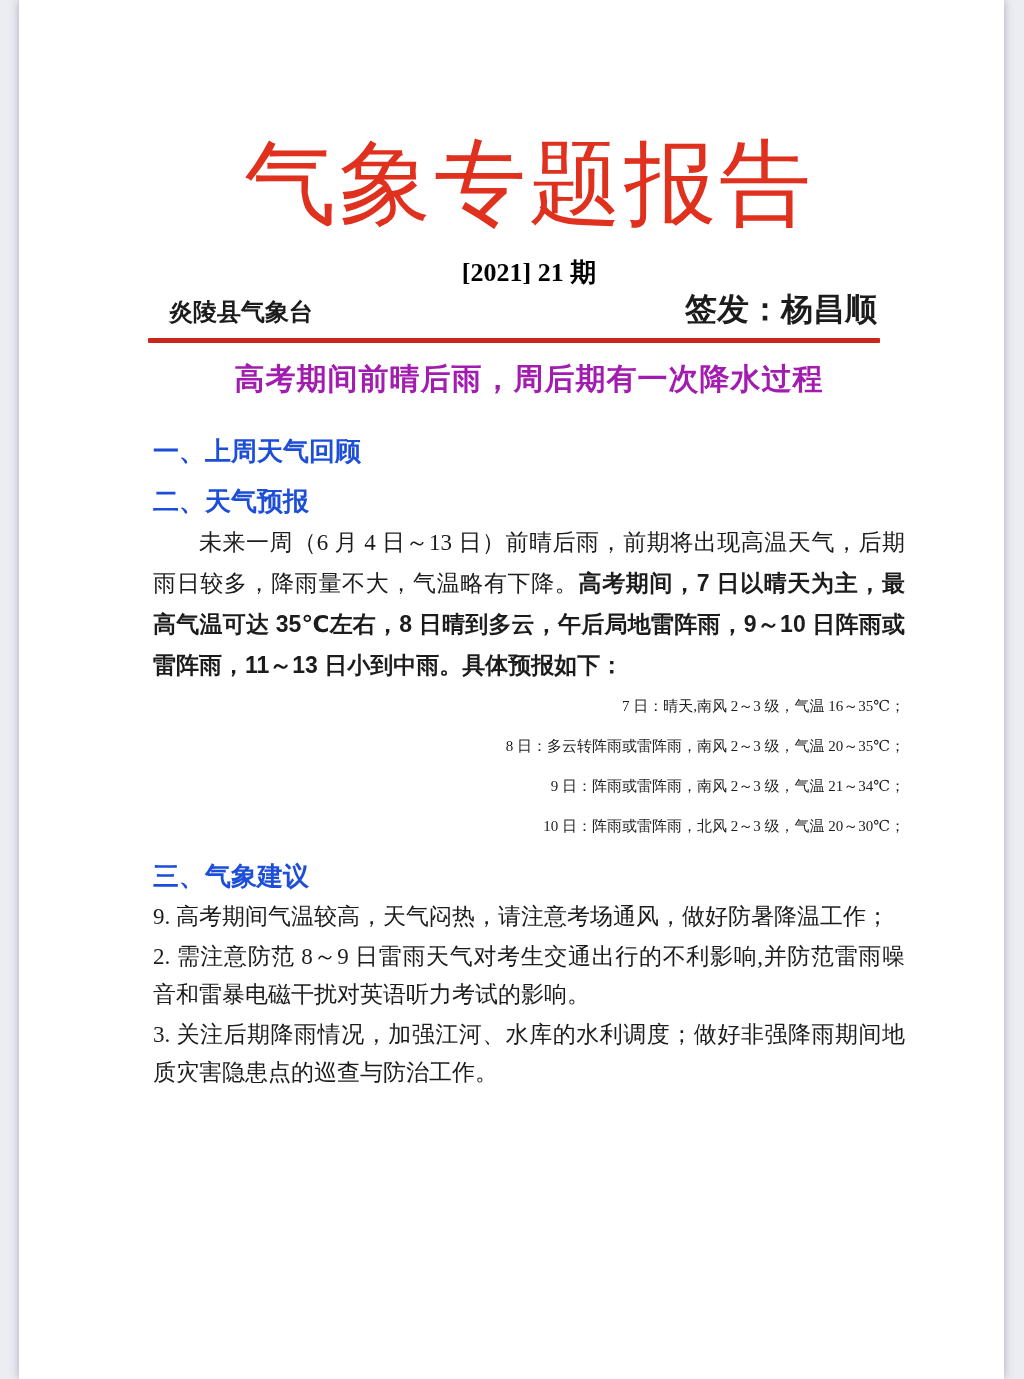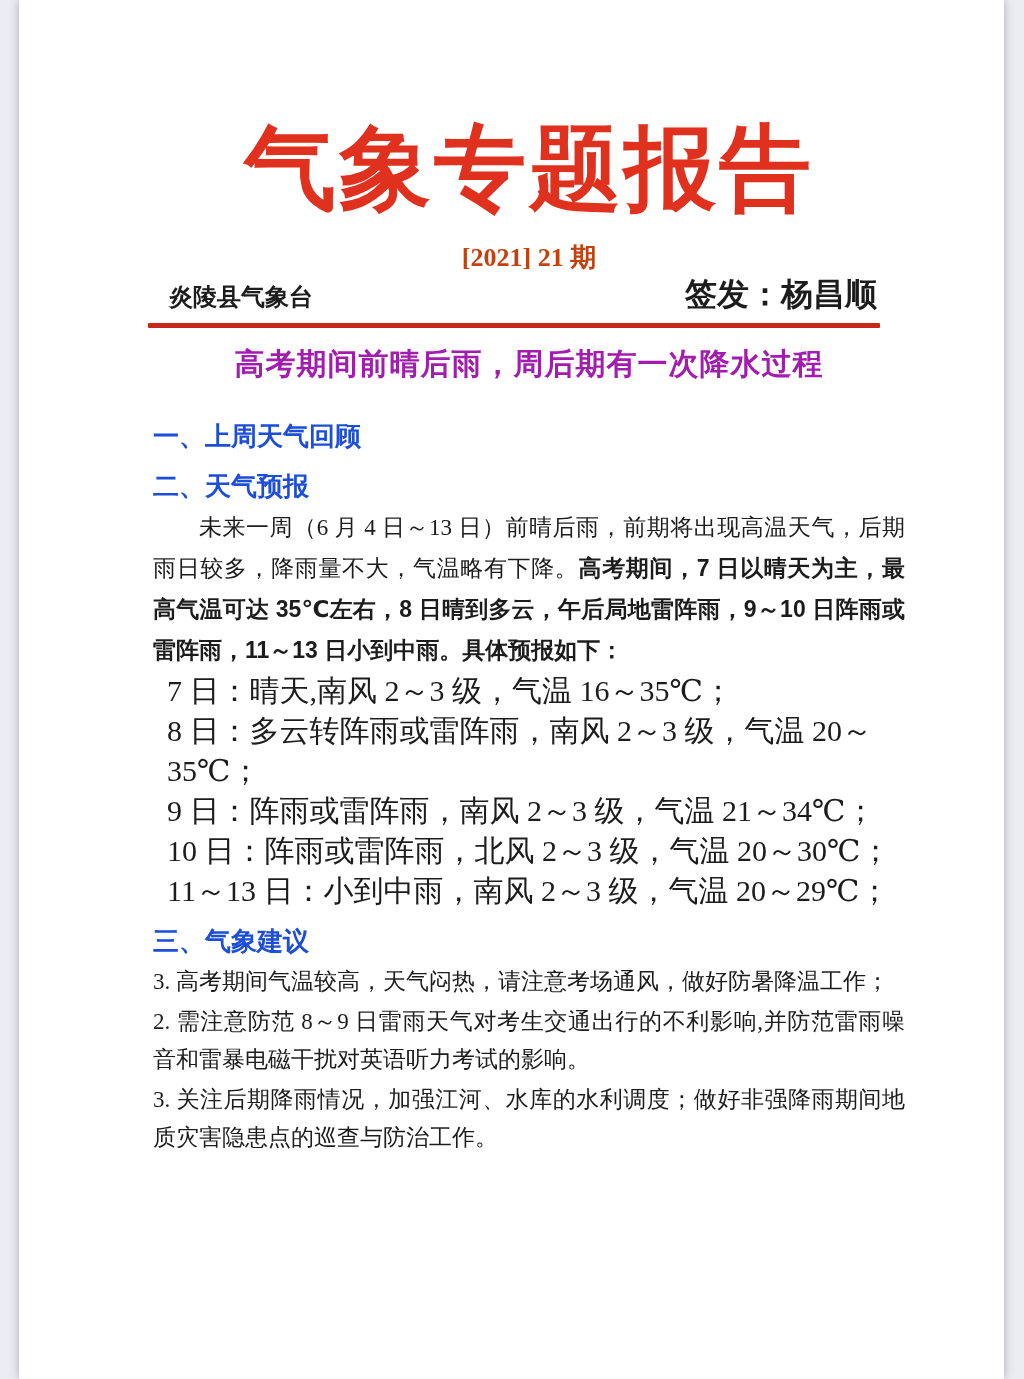--- a/index.html
+++ b/index.html
@@ -17,36 +17,36 @@
     box-sizing: border-box;
     position: relative;
     margin-left: 19px;
     width: 985px;
     height: 1379px;
     background: #ffffff;
     box-shadow: 0 0 9px rgba(90, 90, 125, 0.45);
     padding: 116px 99px 0 134px; 
   }
   .doc-title {
-    margin: 0;
+    margin: 15px;
     text-align: center;
     font-family: "Liberation Sans", "DejaVu Sans", sans-serif;
-    font-weight: bold;
+    font-weight: normal;
     font-size: 92px;
     line-height: 1.15;
     letter-spacing: 3px;
     color: #e0301e;
   }
   .issue-no {
     margin-top: 20px;
     text-align: center;
     font-weight: bold;
     font-size: 26px;
     line-height: 1.2;
-    color: #c2410c;
+    color: #000000;
   }
   .masthead {
     display: flex;
     justify-content: space-between;
     align-items: baseline;
     font-weight: bold;
     padding: 0 28px 0 16px;
   }
   .masthead .office {
     font-family: "Liberation Sans", "DejaVu Sans", sans-serif;
@@ -88,22 +88,23 @@
   }
   .indent { text-indent: 2em; }
   .em {
     font-weight: bold;
     font-family: "Liberation Sans", "DejaVu Sans", sans-serif;
   }
   .forecast { margin: 0; }
   .forecast .fline {
     margin: 0;
     padding-left: 14px;
-    font-size: 30px;
+    font-size: 15px;
     line-height: 40px;
+    text-align: right;
   }
   .advice .body-p { line-height: 38px; }
 </style>
 </head>
 <body>
 
 <div class="page">
 
   <h1 class="doc-title">气象专题报告</h1>
 
@@ -123,24 +124,23 @@
 
   <h3 class="sec-heading tight">二、天气预报</h3>
 
   <p class="body-p indent"><span>未来一周（6 月 4 日～13 日）前晴后雨，前期将出现高温天气，后期雨日较多，降雨量不大，气温略有下降。</span><span class="em">高考期间，7 日以晴天为主，最高气温可达 35℃左右，8 日晴到多云，午后局地雷阵雨，9～10 日阵雨或雷阵雨，11～13 日小到中雨。具体预报如下：</span></p>
 
   <div class="forecast">
     <p class="fline">7 日：晴天,南风 2～3 级，气温 16～35℃；</p>
     <p class="fline">8 日：多云转阵雨或雷阵雨，南风 2～3 级，气温 20～35℃；</p>
     <p class="fline">9 日：阵雨或雷阵雨，南风 2～3 级，气温 21～34℃；</p>
     <p class="fline">10 日：阵雨或雷阵雨，北风 2～3 级，气温 20～30℃；</p>
-    <p class="fline">11～13 日：小到中雨，南风 2～3 级，气温 20～29℃；</p>
   </div>
 
   <h3 class="sec-heading tight">三、气象建议</h3>
 
   <div class="advice">
-    <p class="body-p">3. 高考期间气温较高，天气闷热，请注意考场通风，做好防暑降温工作；</p>
+    <p class="body-p">9. 高考期间气温较高，天气闷热，请注意考场通风，做好防暑降温工作；</p>
     <p class="body-p">2. 需注意防范 8～9 日雷雨天气对考生交通出行的不利影响,并防范雷雨噪音和雷暴电磁干扰对英语听力考试的影响。</p>
     <p class="body-p">3. 关注后期降雨情况，加强江河、水库的水利调度；做好非强降雨期间地质灾害隐患点的巡查与防治工作。</p>
   </div>
 
 </div>
 
 </body></html>

